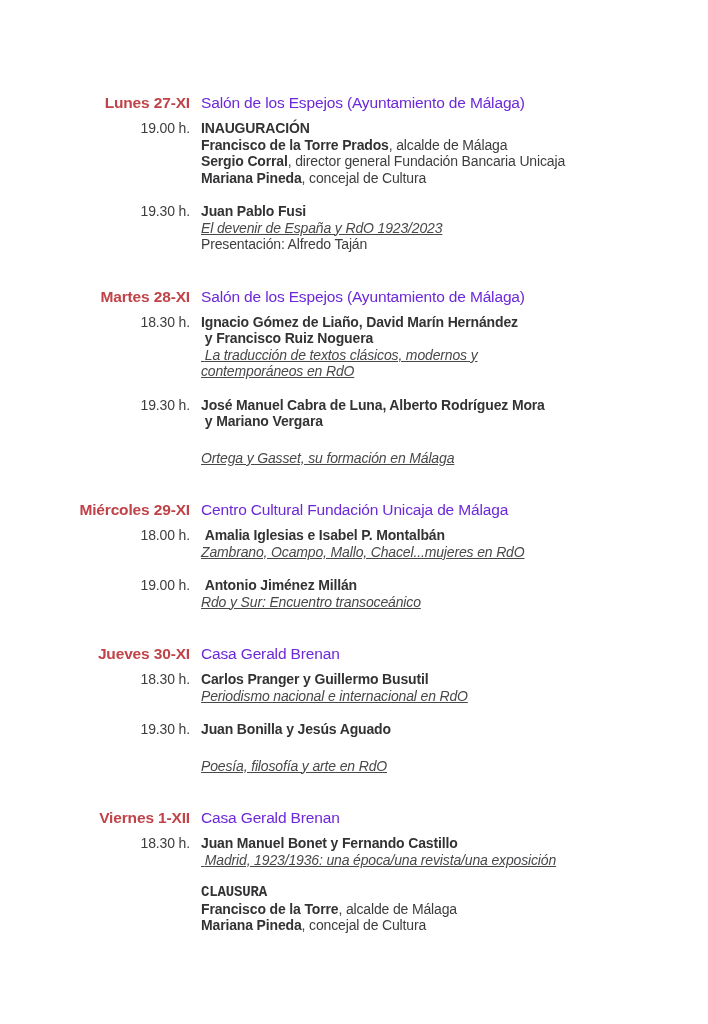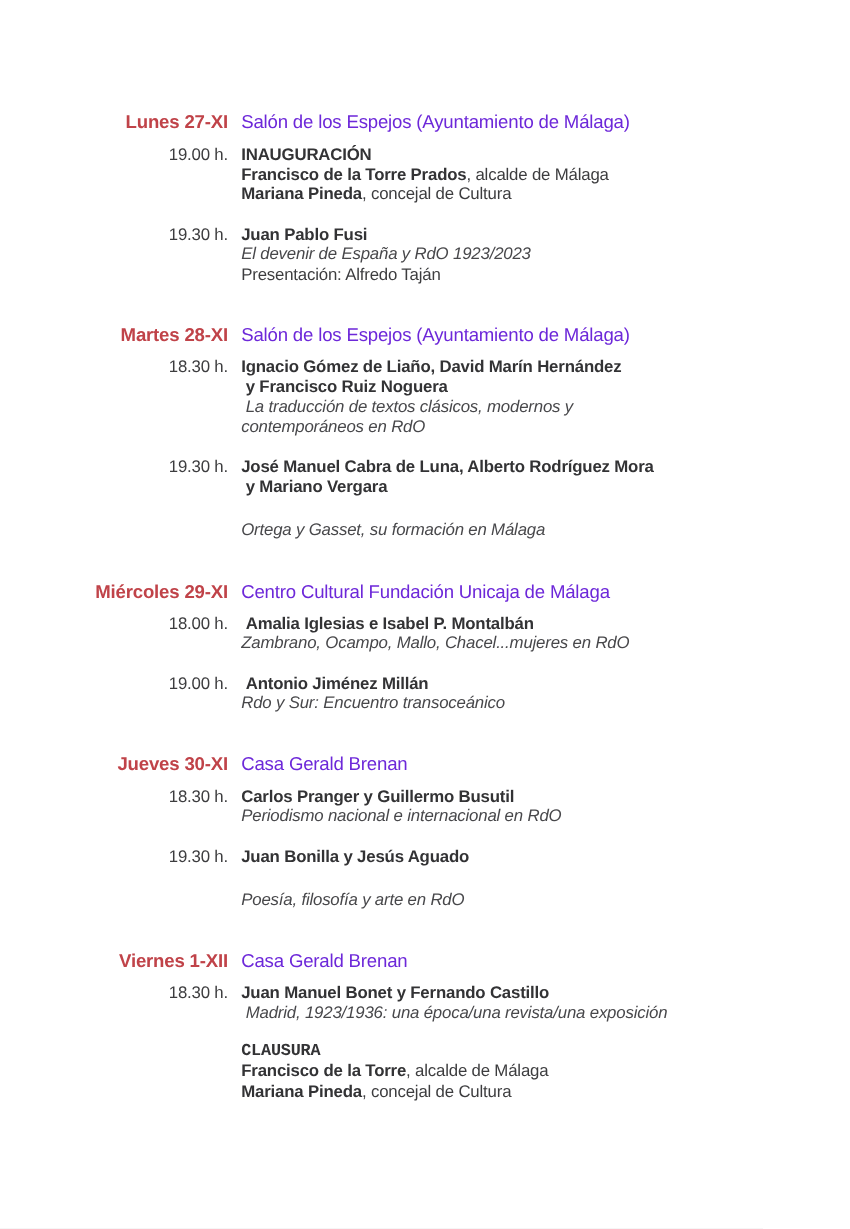--- a/index.html
+++ b/index.html
@@ -20,39 +20,40 @@
   .col-l{flex:0 0 190px;width:190px;text-align:right;}
   .col-r{padding-left:11px;}
   .header-row{line-height:18px;margin-bottom:8px;}
   .day{color:#c04349;font-weight:700;font-size:15.5px;}
   .venue{color:#6d28d9;font-size:15.5px;font-weight:400;}
   .event + .event{margin-top:17px;}
   .time{font-size:14px;color:#3d3d3f;}
   .lines{font-size:14px;line-height:16.5px;}
   .line{white-space:pre-wrap;}
   .line b{font-weight:700;color:#333335;}
-  .line i{font-style:italic;color:#48484b;}
+  .line i{font-style:italic;color:#48484b;text-decoration:underline;}
   .gap-half{margin-top:20px;}
   .gap-full{margin-top:16px;font-family:Liberation Mono, monospace;}
 </style>
 </head>
 <body>
 
 <div class="page">
   <div>
       <div class="section">
         <div class="row header-row">
           <div class="col-l day">Lunes 27-XI</div>
           <div class="col-r venue">Salón de los Espejos (Ayuntamiento de Málaga)</div>
         </div>
         <div class="row event">
           <div class="col-l time">19.00 h.</div>
           <div class="col-r lines">
             <div class="line"><b>INAUGURACIÓN</b></div>
             <div class="line"><b>Francisco de la Torre Prados</b><span>, alcalde de Málaga</span></div>
+            <div class="line"><b>Sergio Corral</b><span>, director general Fundación Bancaria Unicaja</span></div>
             <div class="line"><b>Mariana Pineda</b><span>, concejal de Cultura</span></div>
           </div>
         </div>
         <div class="row event">
           <div class="col-l time">19.30 h.</div>
           <div class="col-r lines">
             <div class="line"><b>Juan Pablo Fusi</b></div>
             <div class="line"><i>El devenir de España y RdO 1923/2023</i></div>
             <div class="line"><span>Presentación: Alfredo Taján</span></div>
           </div>

